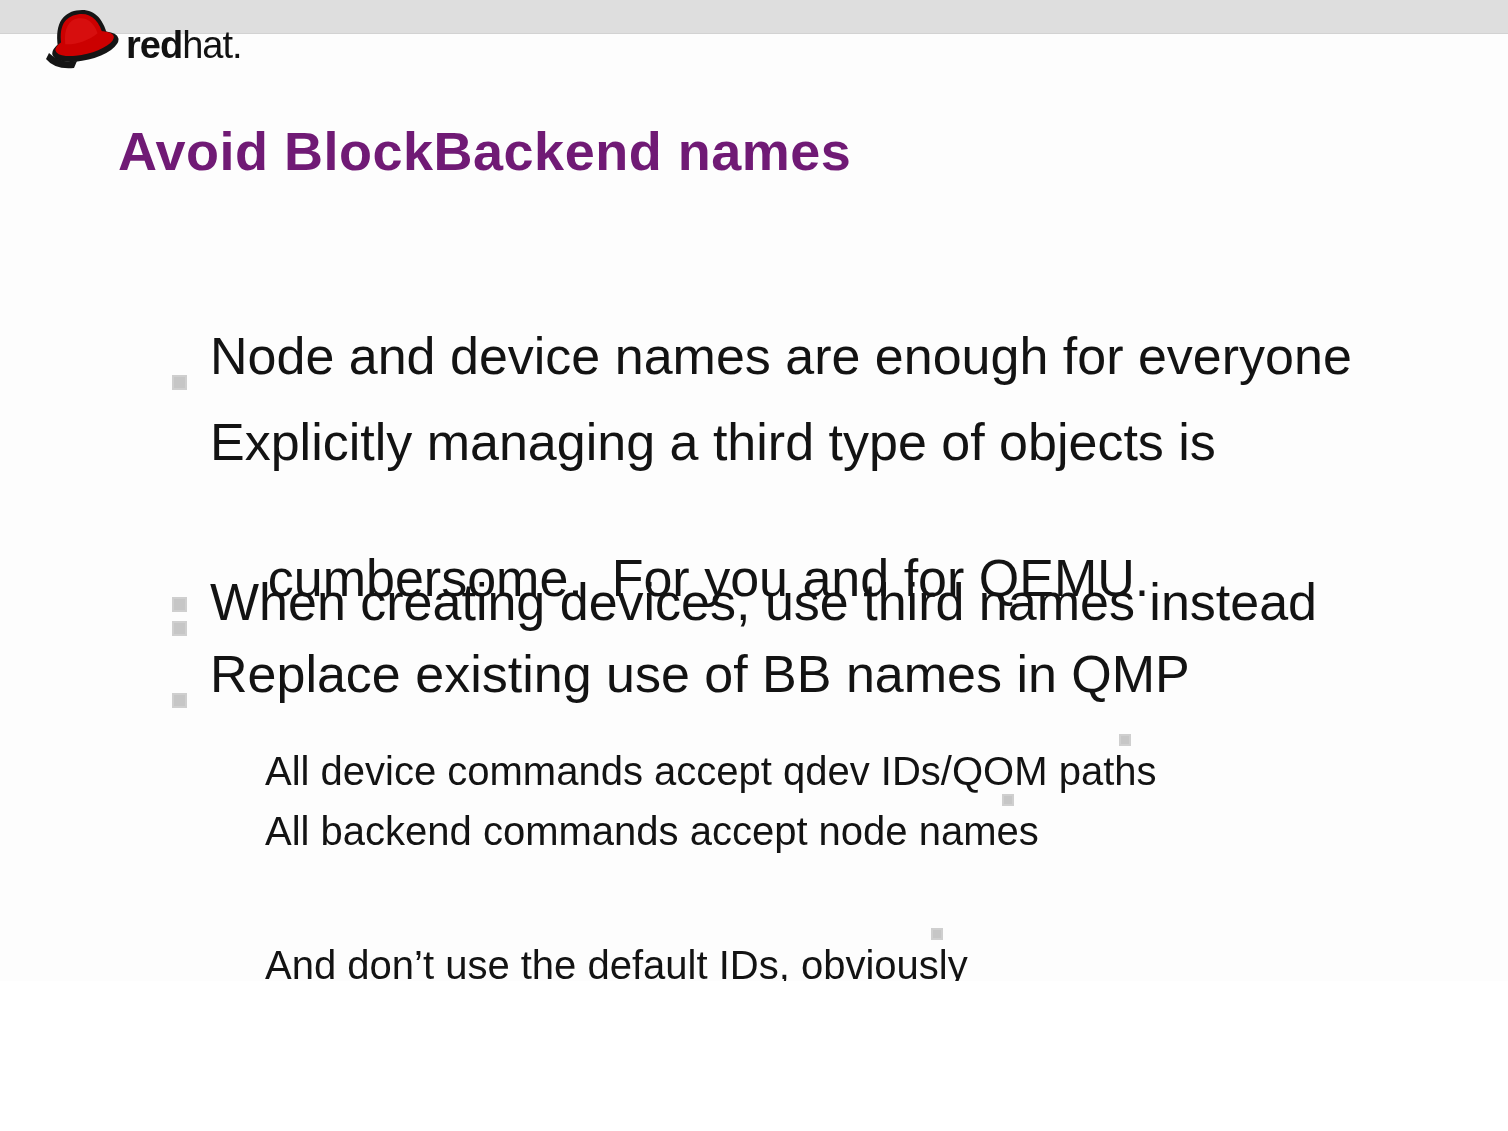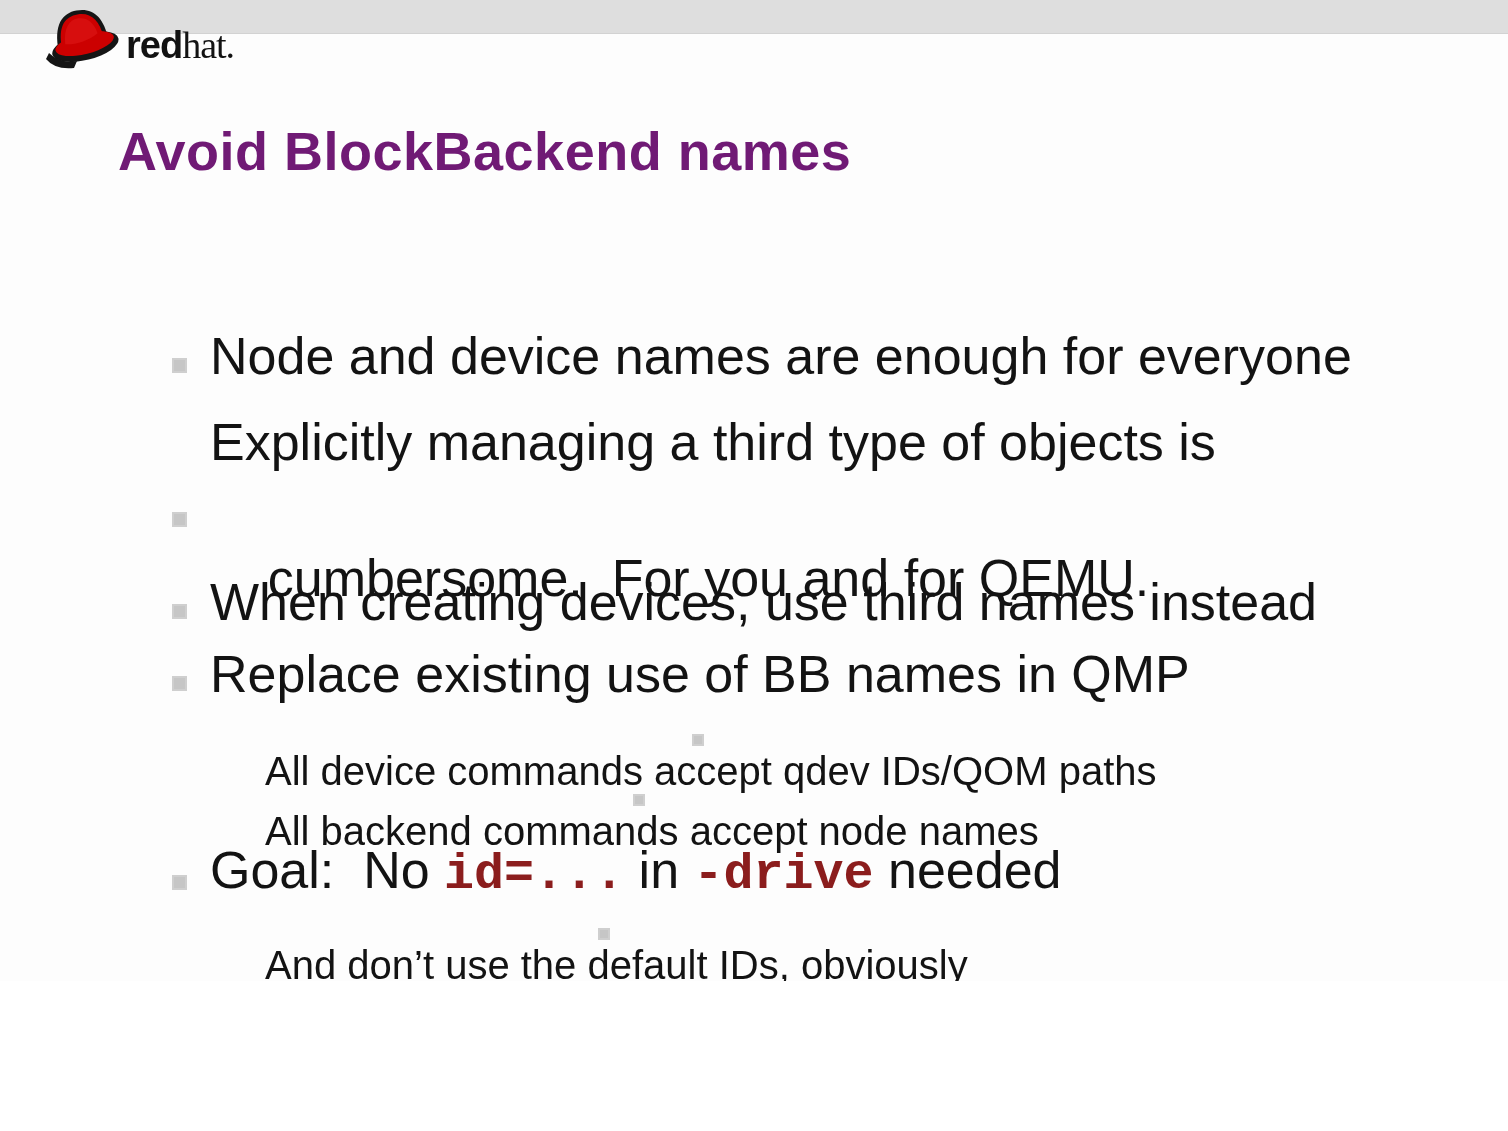--- a/index.html
+++ b/index.html
@@ -44,39 +44,39 @@
     display: flex;
     align-items: baseline;
     padding-bottom: 6px;
     color: #121212;
     font-size: 38px;
     letter-spacing: -1px;
     line-height: 1;
     white-space: pre;
   }
   .wordmark .bold { font-weight: 800; }
-  .wordmark .light { font-weight: 400; font-family: Liberation Serif, serif; }
+  .wordmark .light { font-weight: 400; }
 
   
   .slide-title {
     position: absolute;
     left: 118px;
     top: 120px;
     font-size: 54px;
     font-weight: 700;
     letter-spacing: 0.5px;
     color: #701a75;
     white-space: pre;
   }
 
   
   .row {
     position: absolute;
     display: flex;
-    align-items: center;
+    align-items: flex-end;
     white-space: pre;
     color: #131313;
   }
   .row.l1 {
     left: 172px;
     font-size: 52px;
     line-height: 68px;
   }
   .row.l2 {
     left: 265px;
@@ -158,23 +158,19 @@
   <div class="row l2" style="top:718px">
     <span class="marker"></span>
     <span>All device commands accept qdev IDs/QOM paths</span>
   </div>
 
   <div class="row l2" style="top:778px">
     <span class="marker"></span>
     <span>All backend commands accept node names</span>
   </div>
 
-  <div class="row l1" style="top:836px">
-    <span class="marker"></span>
-    <span><span>Goal:  No </span><span class="code">id=...</span><span> in </span><span class="code">-drive</span><span> needed</span></span>
-  </div>
 
   <div class="row l2" style="top:912px">
     <span class="marker"></span>
     <span>And don’t use the default IDs, obviously</span>
   </div>
 
 </div>
 
 </body></html>

